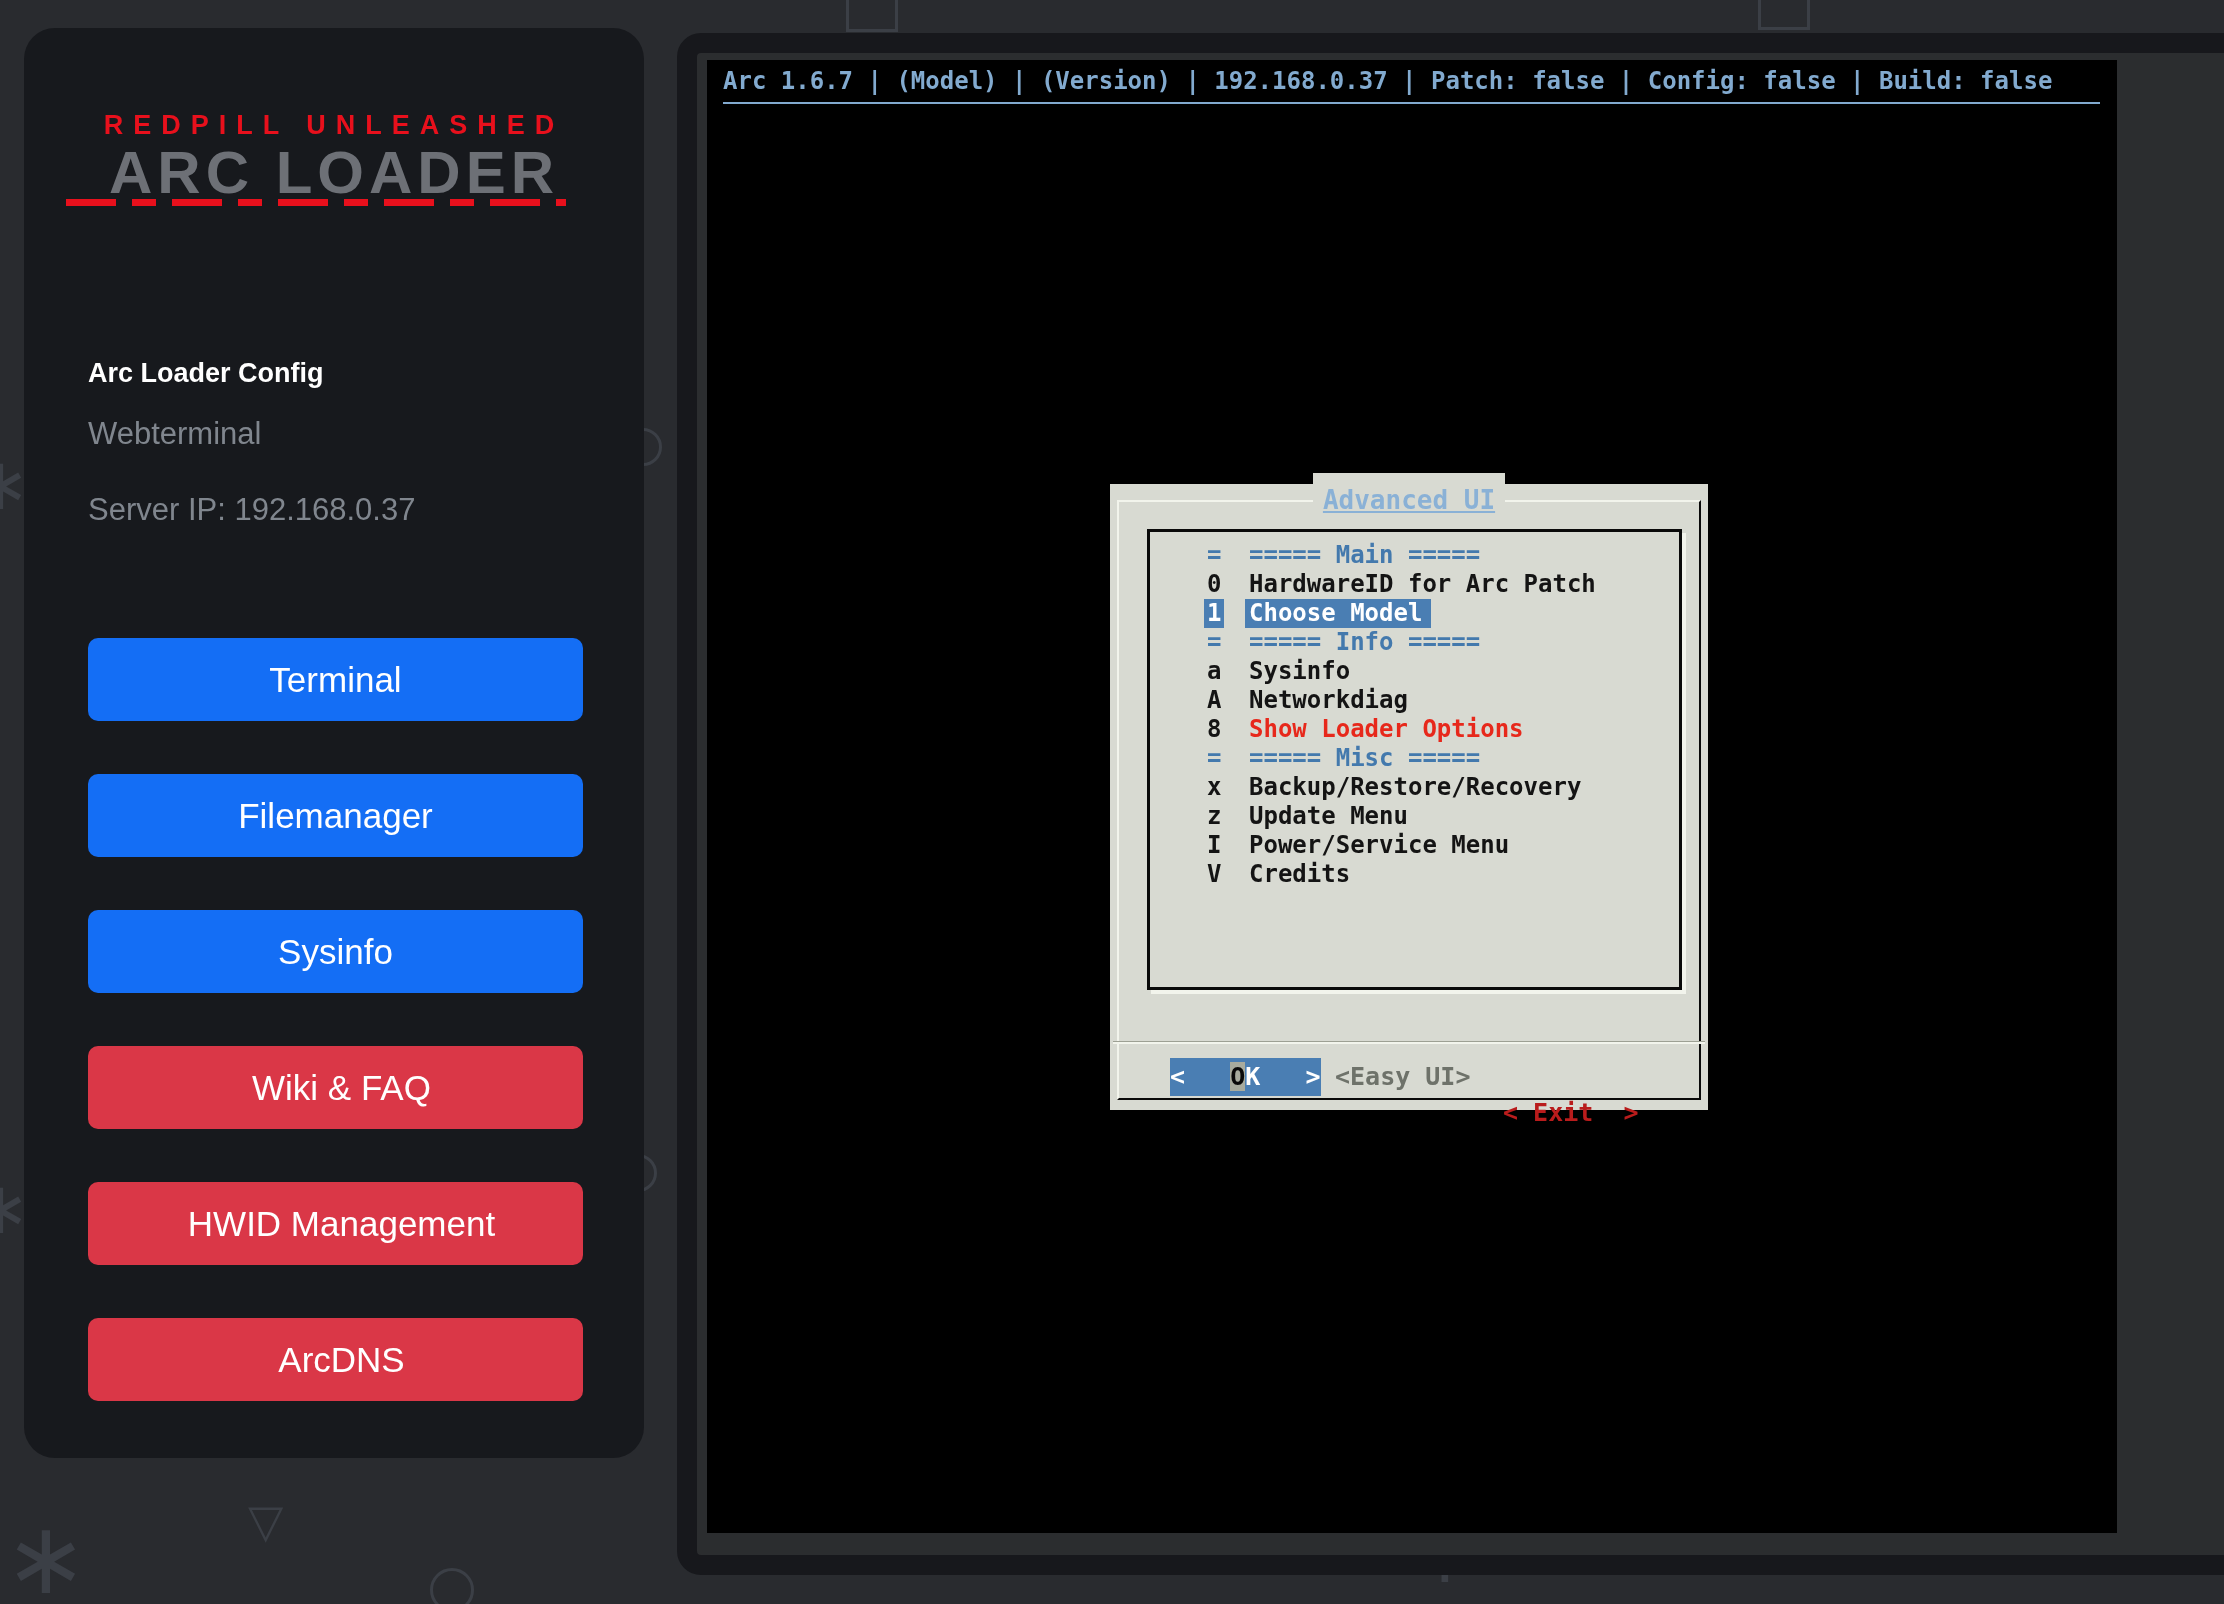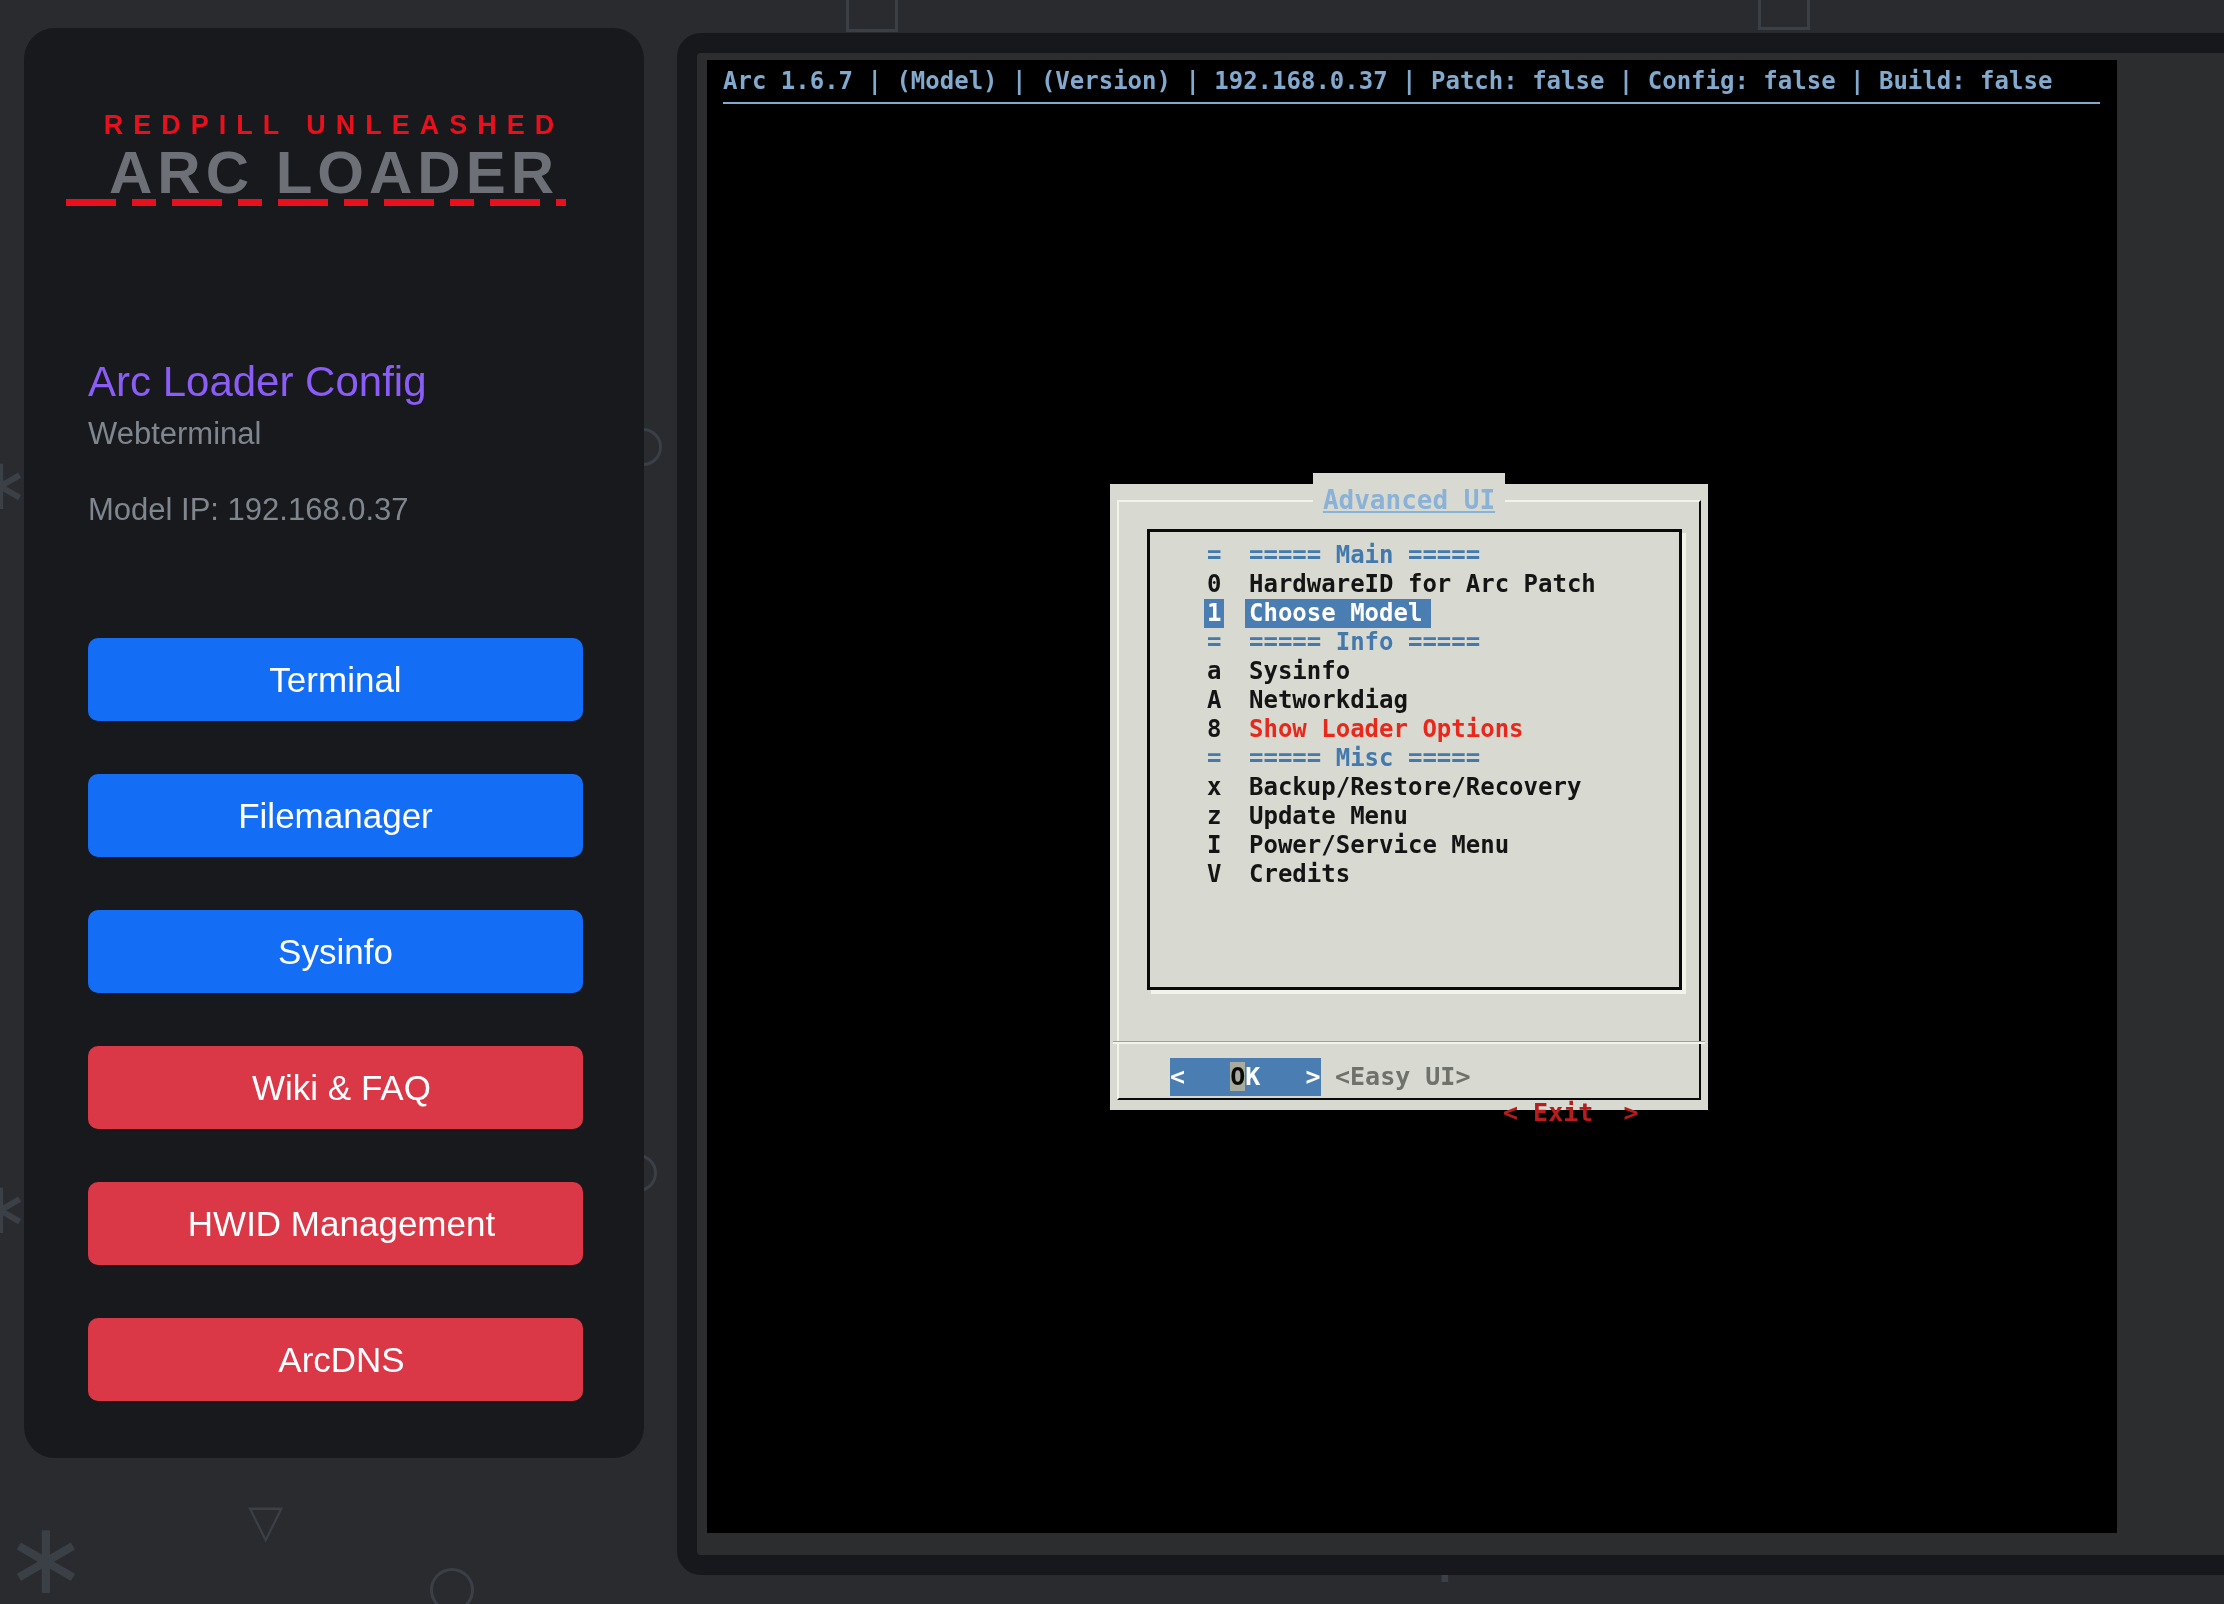--- a/index.html
+++ b/index.html
@@ -19,21 +19,21 @@
     background:#17191d;border-radius:31px;z-index:2;
   }
   .brand-top{position:absolute;top:82px;left:0;width:100%;text-align:center;
     color:#e8101c;font-size:27px;font-weight:700;letter-spacing:10px;white-space:nowrap;}
   .brand-main{position:absolute;top:110px;left:0;width:100%;text-align:center;
     color:#6d7076;font-size:60px;font-weight:700;letter-spacing:5px;white-space:nowrap;}
   .brand-line{position:absolute;top:171px;left:42px;width:500px;height:7px;
     background:repeating-linear-gradient(90deg,
       #e8101c 0 50px, transparent 50px 66px,
       #e8101c 66px 90px, transparent 90px 106px);}
-  .config-title{position:absolute;left:64px;top:330px;color:#8b5cf6;font-size:42px;font-weight:400;}
+  .config-title{position:absolute;left:64px;top:330px;color:#ffffff;font-size:27px;font-weight:700;}
   .config-sub{position:absolute;left:64px;top:388px;color:#80868e;font-size:31px;}
   .server-ip{position:absolute;left:64px;top:464px;color:#80868e;font-size:31px;}
   .side-buttons{position:absolute;left:64px;top:610px;width:495px;
     display:flex;flex-direction:column;gap:53px;}
   .side-btn{height:83px;border-radius:10px;color:#fff;font-size:35px;
     display:flex;align-items:center;justify-content:center;cursor:pointer;text-align:center;}
   .variant-primary{background:#146ef5;}
   .variant-danger{background:#da3747;padding-left:12px;}
   
   .panel{
@@ -88,21 +88,21 @@
 <div class="deco deco-glyph" style="left:-30px;top:1172px;font-size:72px;">∗</div>
 <div class="deco deco-glyph" style="left:1418px;top:1512px;font-size:92px;font-weight:200;">+</div>
 <div class="deco deco-glyph" style="left:2168px;top:1300px;font-size:92px;font-weight:200;">+</div>
 
 <div class="sidebar">
   <div class="brand-top">REDPILL UNLEASHED</div>
   <div class="brand-main">ARC LOADER</div>
   <div class="brand-line"></div>
   <div class="config-title">Arc Loader Config</div>
   <div class="config-sub">Webterminal</div>
-  <div class="server-ip">Model IP: 192.168.0.37</div>
+  <div class="server-ip">Server IP: 192.168.0.37</div>
   <div class="side-buttons">
       <div class="side-btn variant-primary">Terminal</div>
       <div class="side-btn variant-primary">Filemanager</div>
       <div class="side-btn variant-primary">Sysinfo</div>
       <div class="side-btn variant-danger">Wiki &amp; FAQ</div>
       <div class="side-btn variant-danger">HWID Management</div>
       <div class="side-btn variant-danger">ArcDNS</div>
     </div>
 </div>
 

